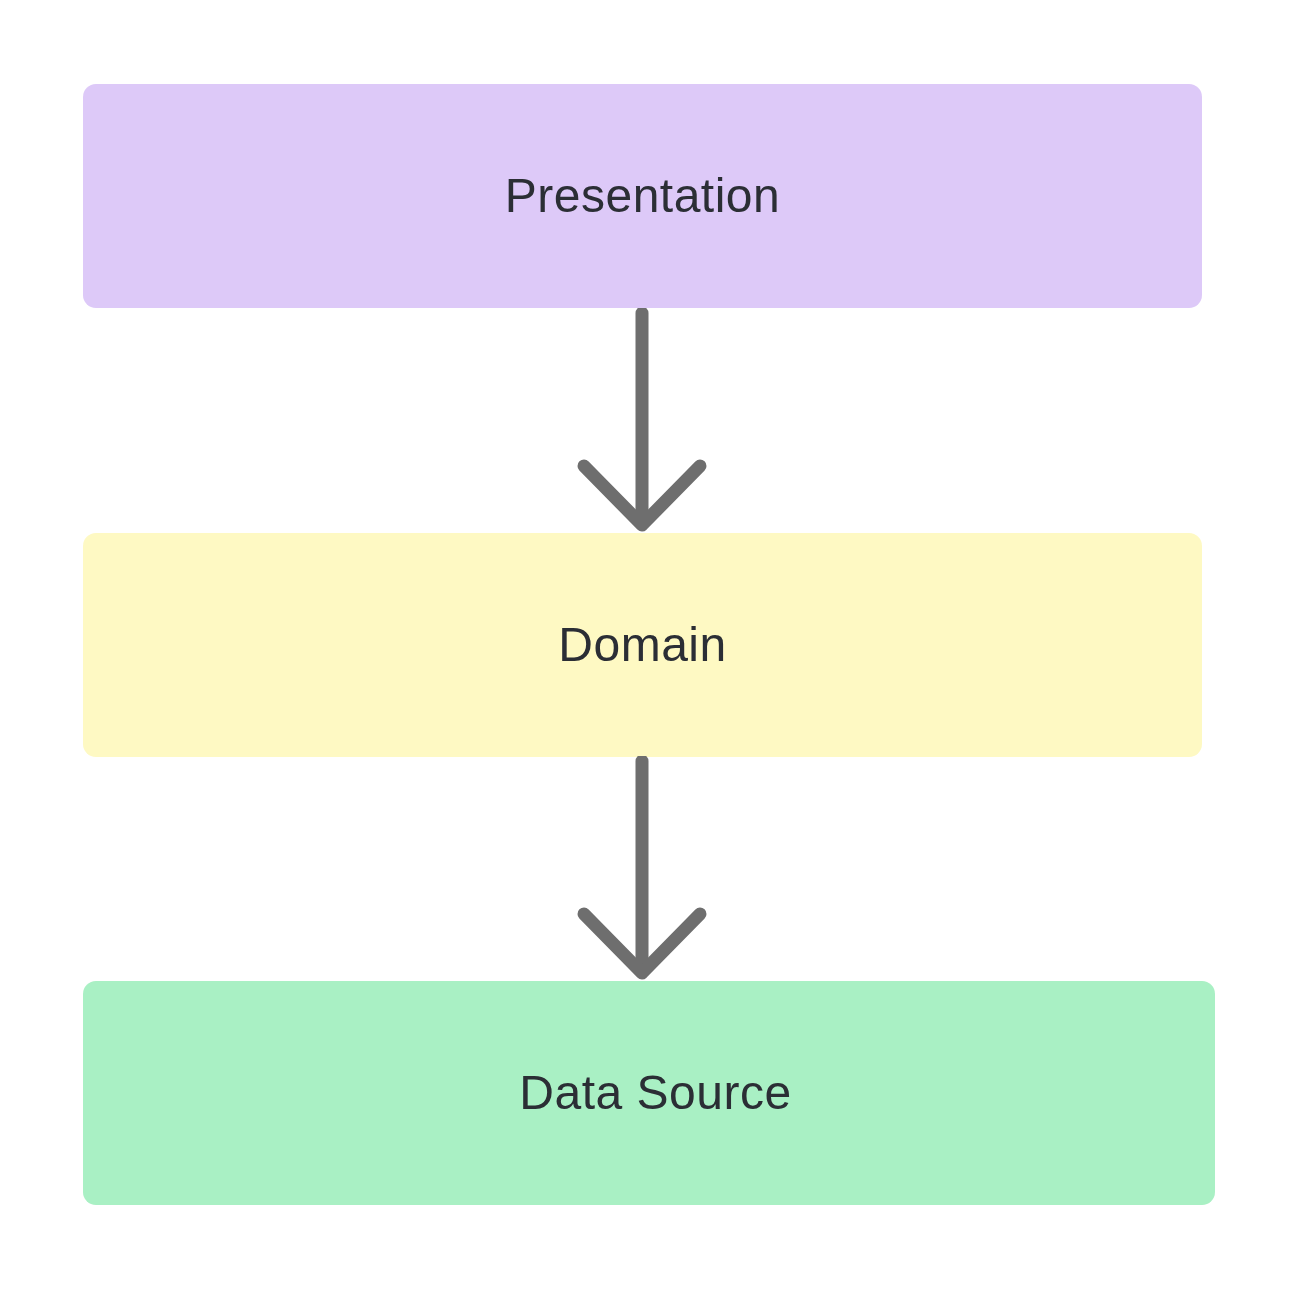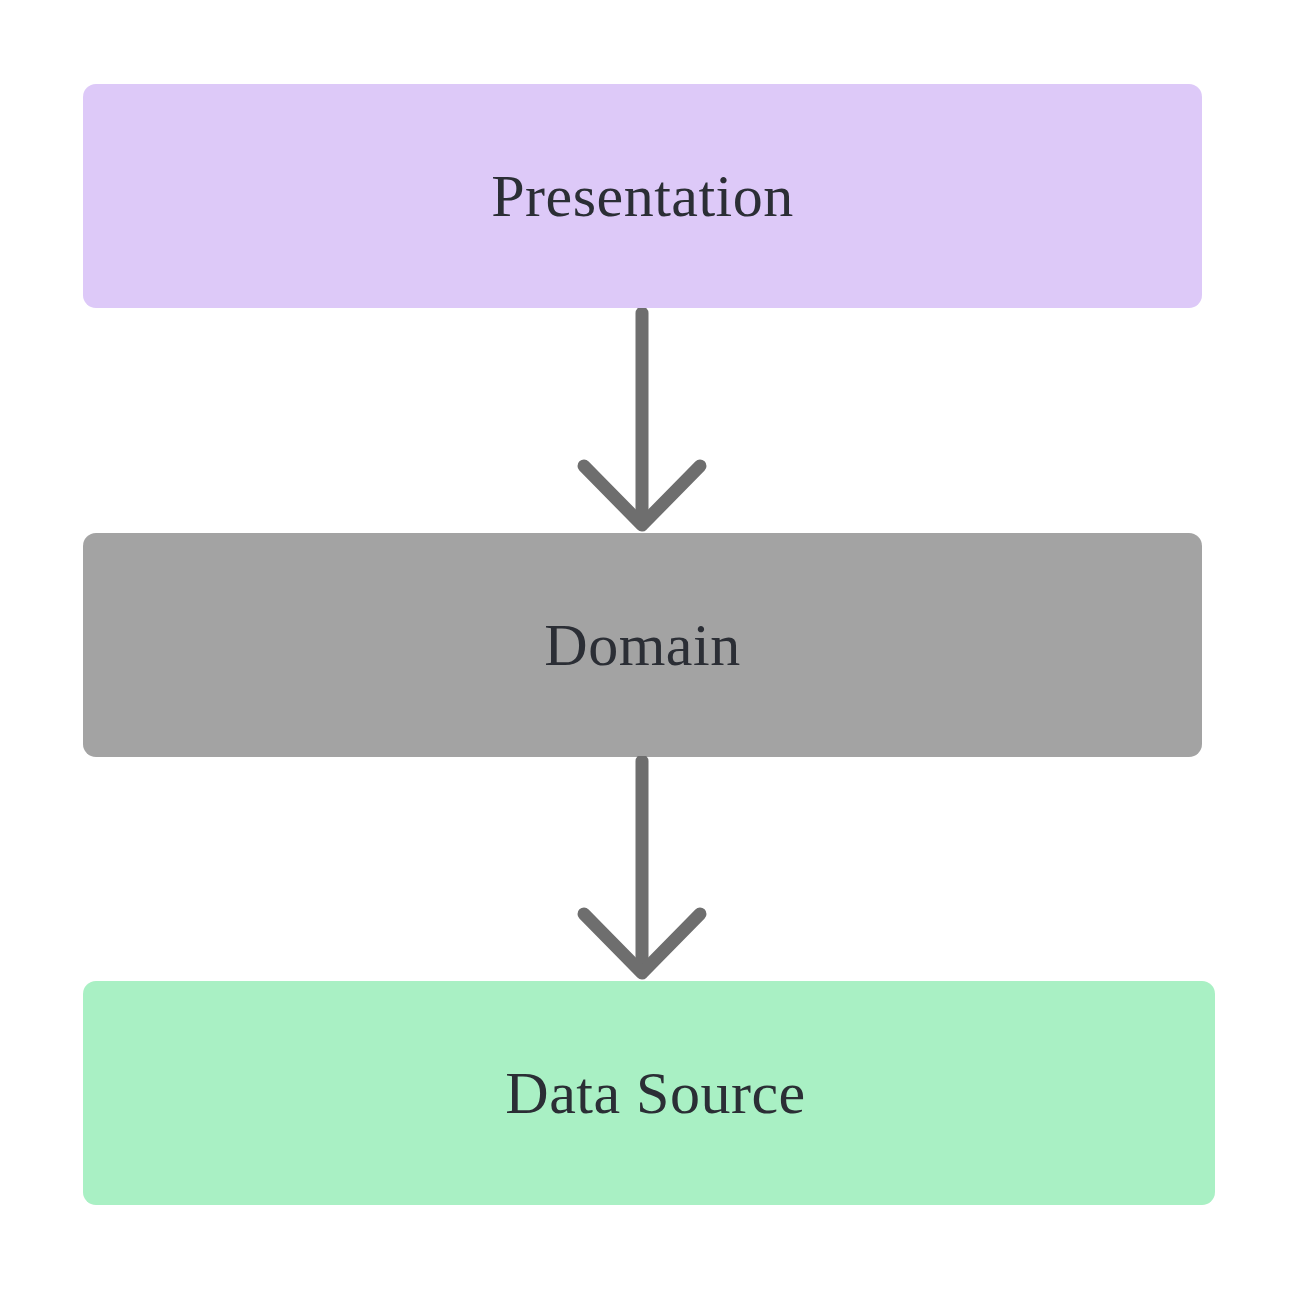--- a/index.html
+++ b/index.html
@@ -19,27 +19,26 @@
     position: absolute;
     left: 83px;
     width: 1119px;
     height: 224px;
     border-radius: 13px;
     display: flex;
     align-items: center;
     justify-content: center;
   }
   .layer-label {
-    font-size: 60px;
+    font-size: 48px;
     font-weight: 500;
     letter-spacing: 0.5px;
     color: #2b2e35;
     line-height: 1;
     user-select: none;
-    font-family: Liberation Serif, serif;
   }
   #box-presentation { top: 84px; }
   #box-domain       { top: 533px; }
   #box-datasource   { top: 981px; padding-left: 13px; }
   .arrow {
     position: absolute;
     left: 572px;
     width: 140px;
     height: 226px;
     pointer-events: none;
@@ -56,21 +55,21 @@
     <span class="layer-label" style="color: rgb(43, 46, 53);">Presentation</span>
   </div>
 
   <svg class="arrow" id="arrow-1" viewBox="0 0 140 226">
     <g fill="none" stroke="#6e6e6e" stroke-width="13" stroke-linecap="round" stroke-linejoin="round">
       <line x1="70" y1="5" x2="70" y2="216"></line>
       <polyline points="12,158 70,217 128,158"></polyline>
     </g>
   </svg>
 
-  <div class="layer-box" id="box-domain" style="background-color: #a3a3a3;">
+  <div class="layer-box" id="box-domain" style="background-color: #fef9c3;">
     <span class="layer-label" style="color: rgb(43, 46, 53);">Domain</span>
   </div>
 
   <svg class="arrow" id="arrow-2" viewBox="0 0 140 226">
     <g fill="none" stroke="#6e6e6e" stroke-width="13" stroke-linecap="round" stroke-linejoin="round">
       <line x1="70" y1="5" x2="70" y2="216"></line>
       <polyline points="12,158 70,217 128,158"></polyline>
     </g>
   </svg>
 

